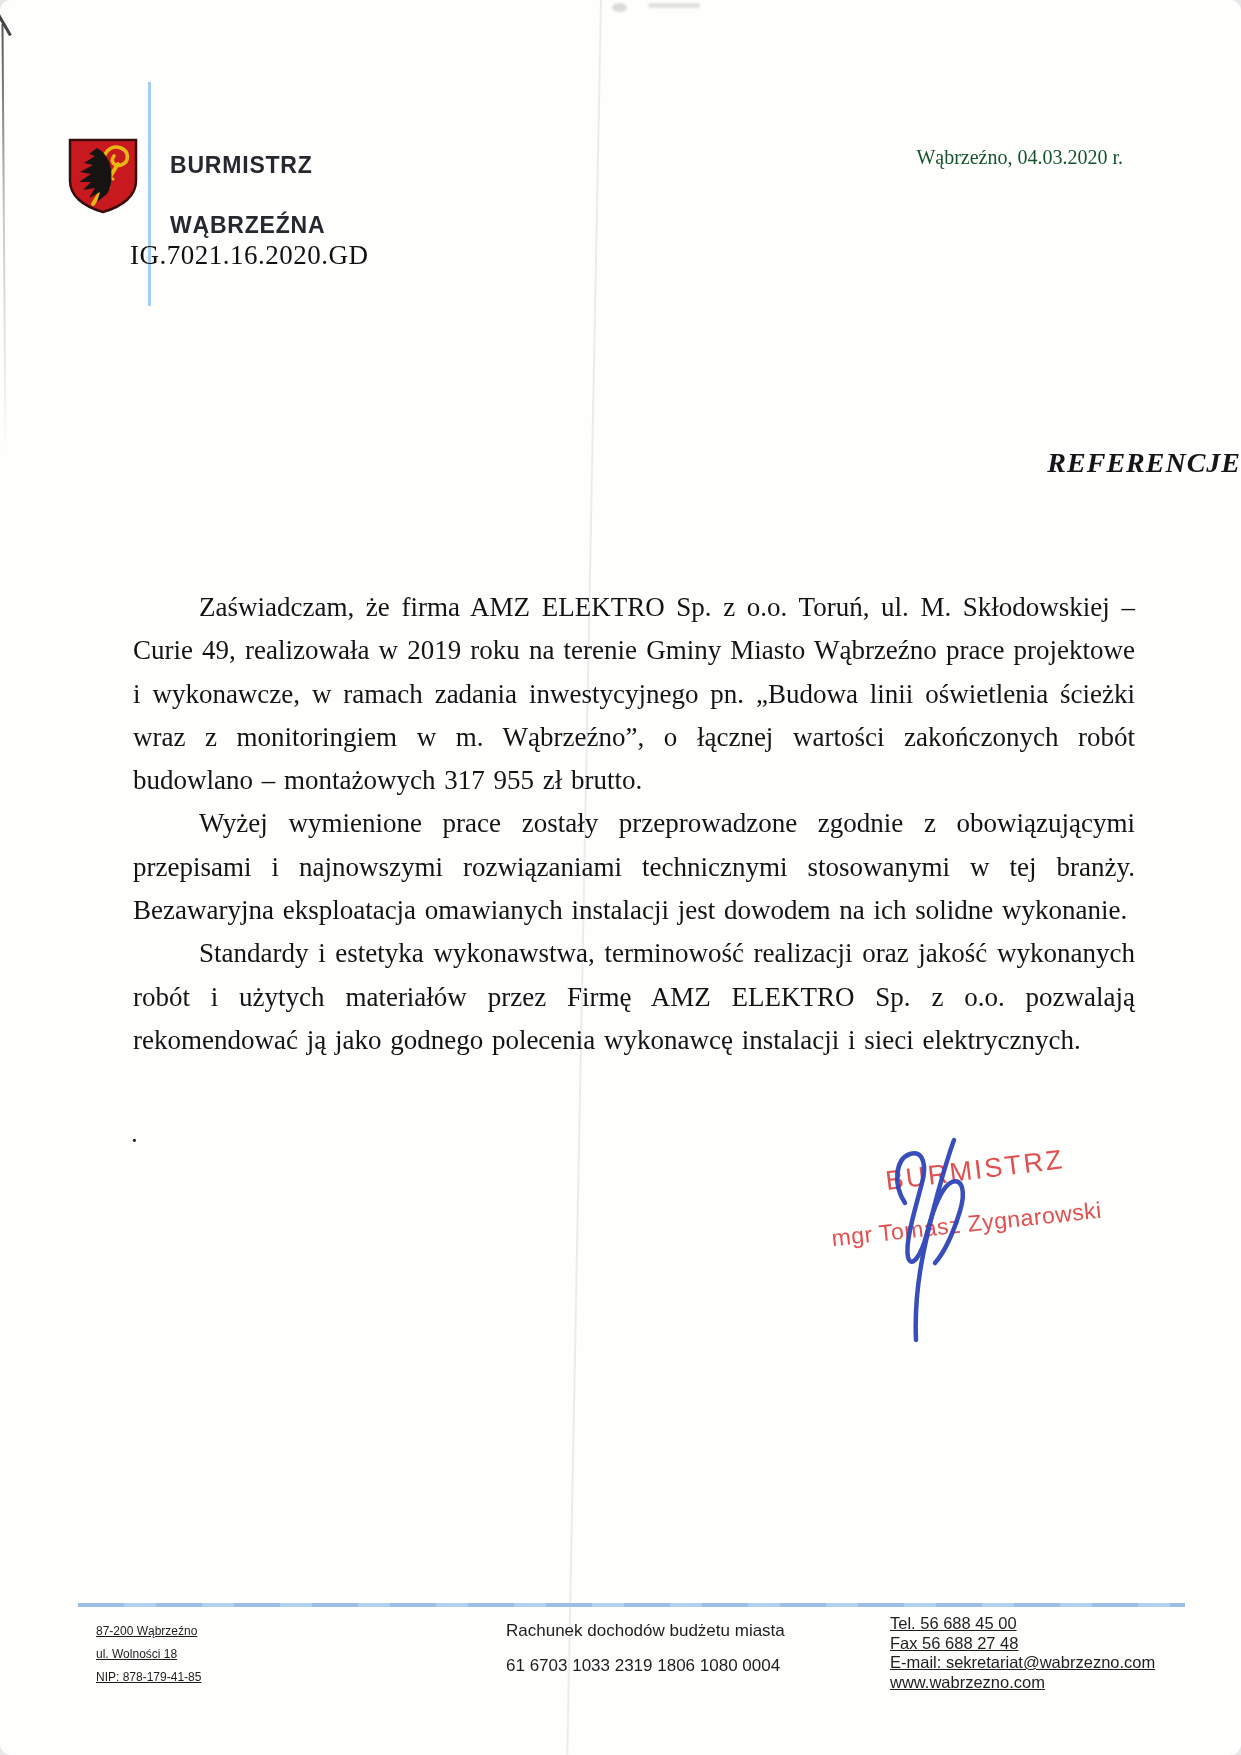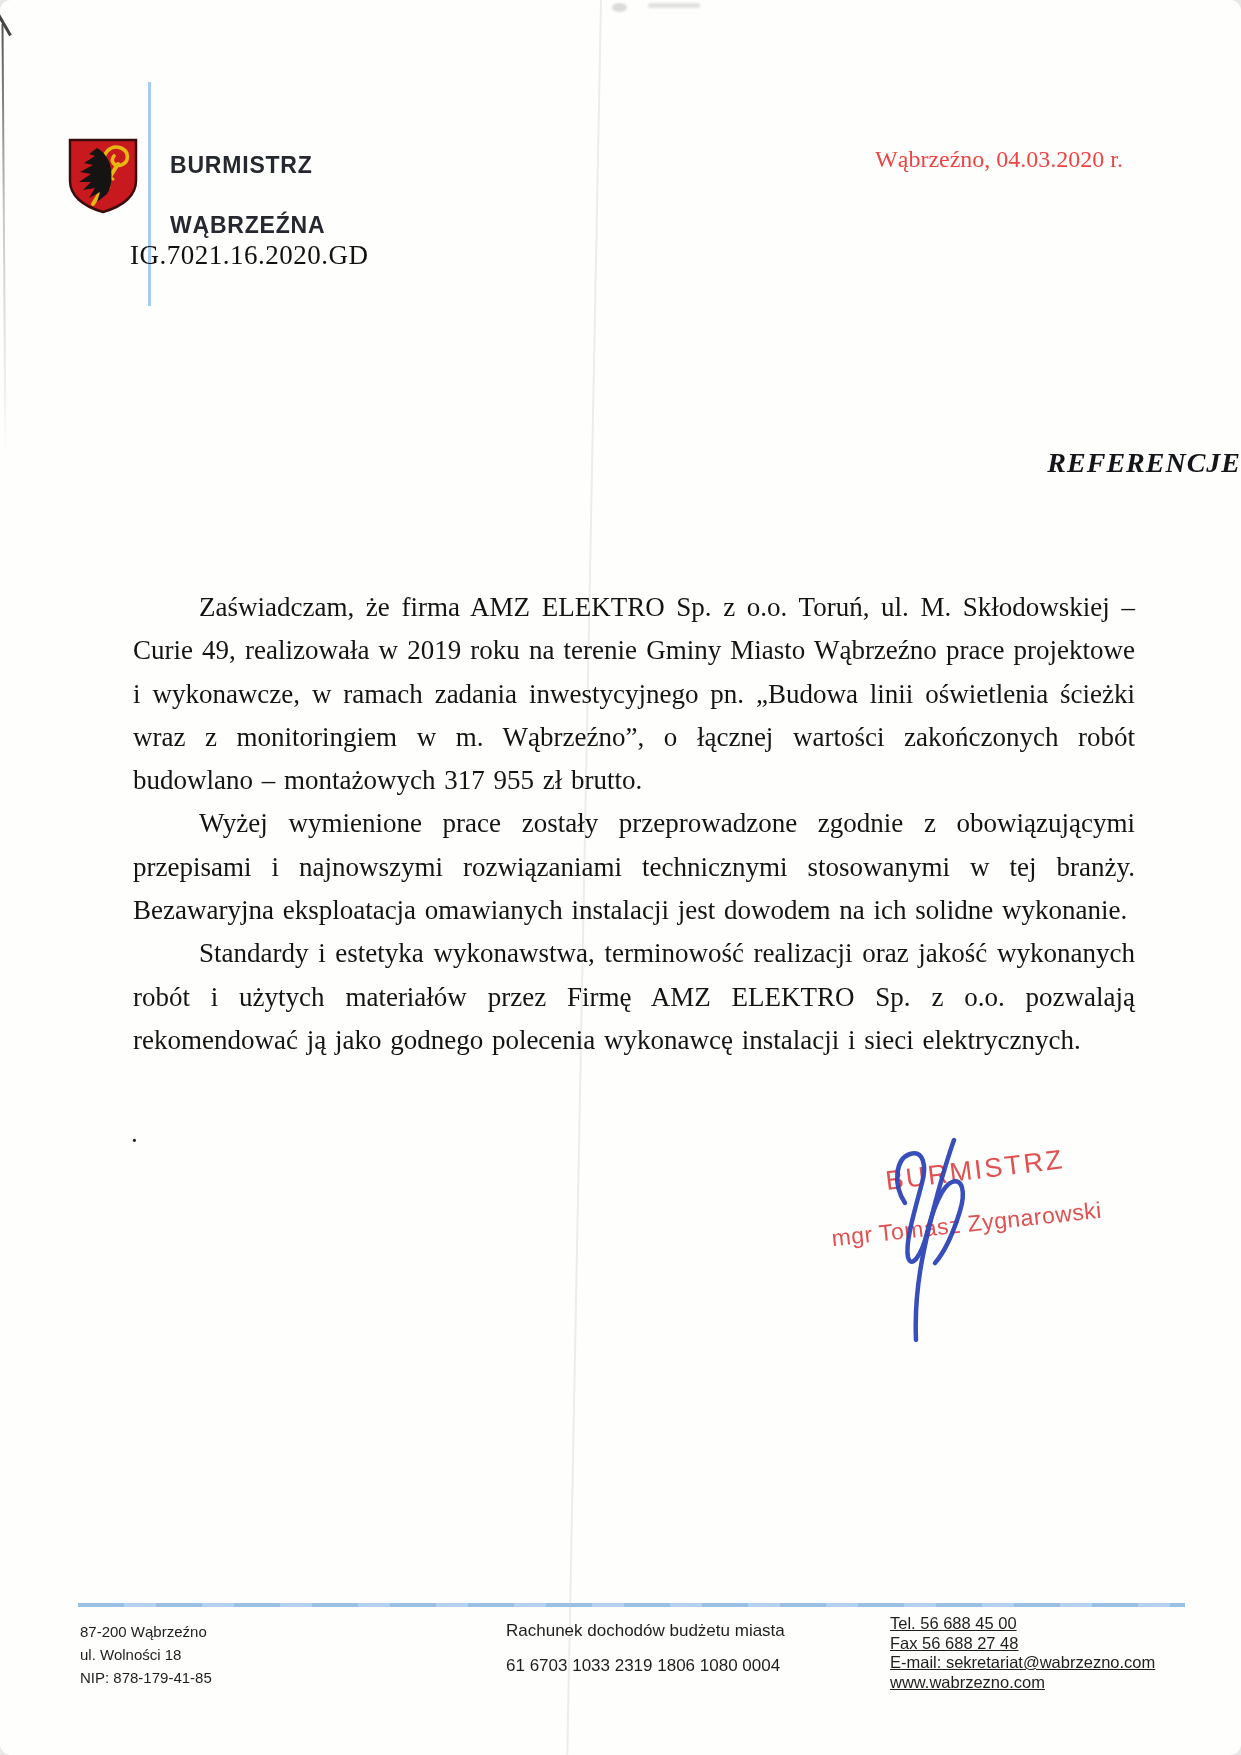--- a/index.html
+++ b/index.html
@@ -43,21 +43,21 @@
     background: #a5cdf2;
   }
   .org-name {
     position: absolute; left: 170px; top: 150px;
     font-family: "Liberation Sans", sans-serif;
     font-weight: bold; font-size: 23px; line-height: 30px;
     letter-spacing: 0.8px; color: #25282e; white-space: pre-line;
   }
   .date-line {
     position: absolute; right: 118px; top: 146px;
-    font-size: 24px; color: #ef4444;
+    font-size: 20px; color: #14532d;
   }
   .ref-number {
     position: absolute; left: 130px; top: 240px;
     font-size: 27px; color: #111; letter-spacing: 0.5px;
   }
 
   
   .doc-title {
     position: absolute; left: 0; top: 447px; width: 1241px;
     text-align: right;
@@ -92,21 +92,21 @@
     transform: rotate(-6deg);
   }
   .sig-svg { position: absolute; left: 0; top: 0; }
 
   
   .footer-hline {
     position: absolute; left: 78px; top: 1603px; width: 1107px; height: 4px;
     background: repeating-linear-gradient(90deg, #9bc0e4 0 46px, #b2d1ee 46px 78px);
   }
   .footer { font-family: "Liberation Sans", sans-serif; color: #1e1e1e; }
-  .footer-col1 { position: absolute; left: 80px; top: 1620px; font-size: 15px; line-height: 23px; }
+  .footer-col1 { position: absolute; left: 96px; top: 1620px; font-size: 12px; line-height: 23px; text-decoration: underline; }
   .footer-col2 { position: absolute; left: 506px; top: 1621px; font-size: 17px; }
   .footer-col2 .acct { margin-top: 15px; }
   .footer-col3 { position: absolute; left: 890px; top: 1614px; font-size: 16.5px; line-height: 19.5px; text-decoration: underline; }
 </style>
 </head>
 <body>
 
 <div class="page">
 
   <div class="fold-line"></div>

